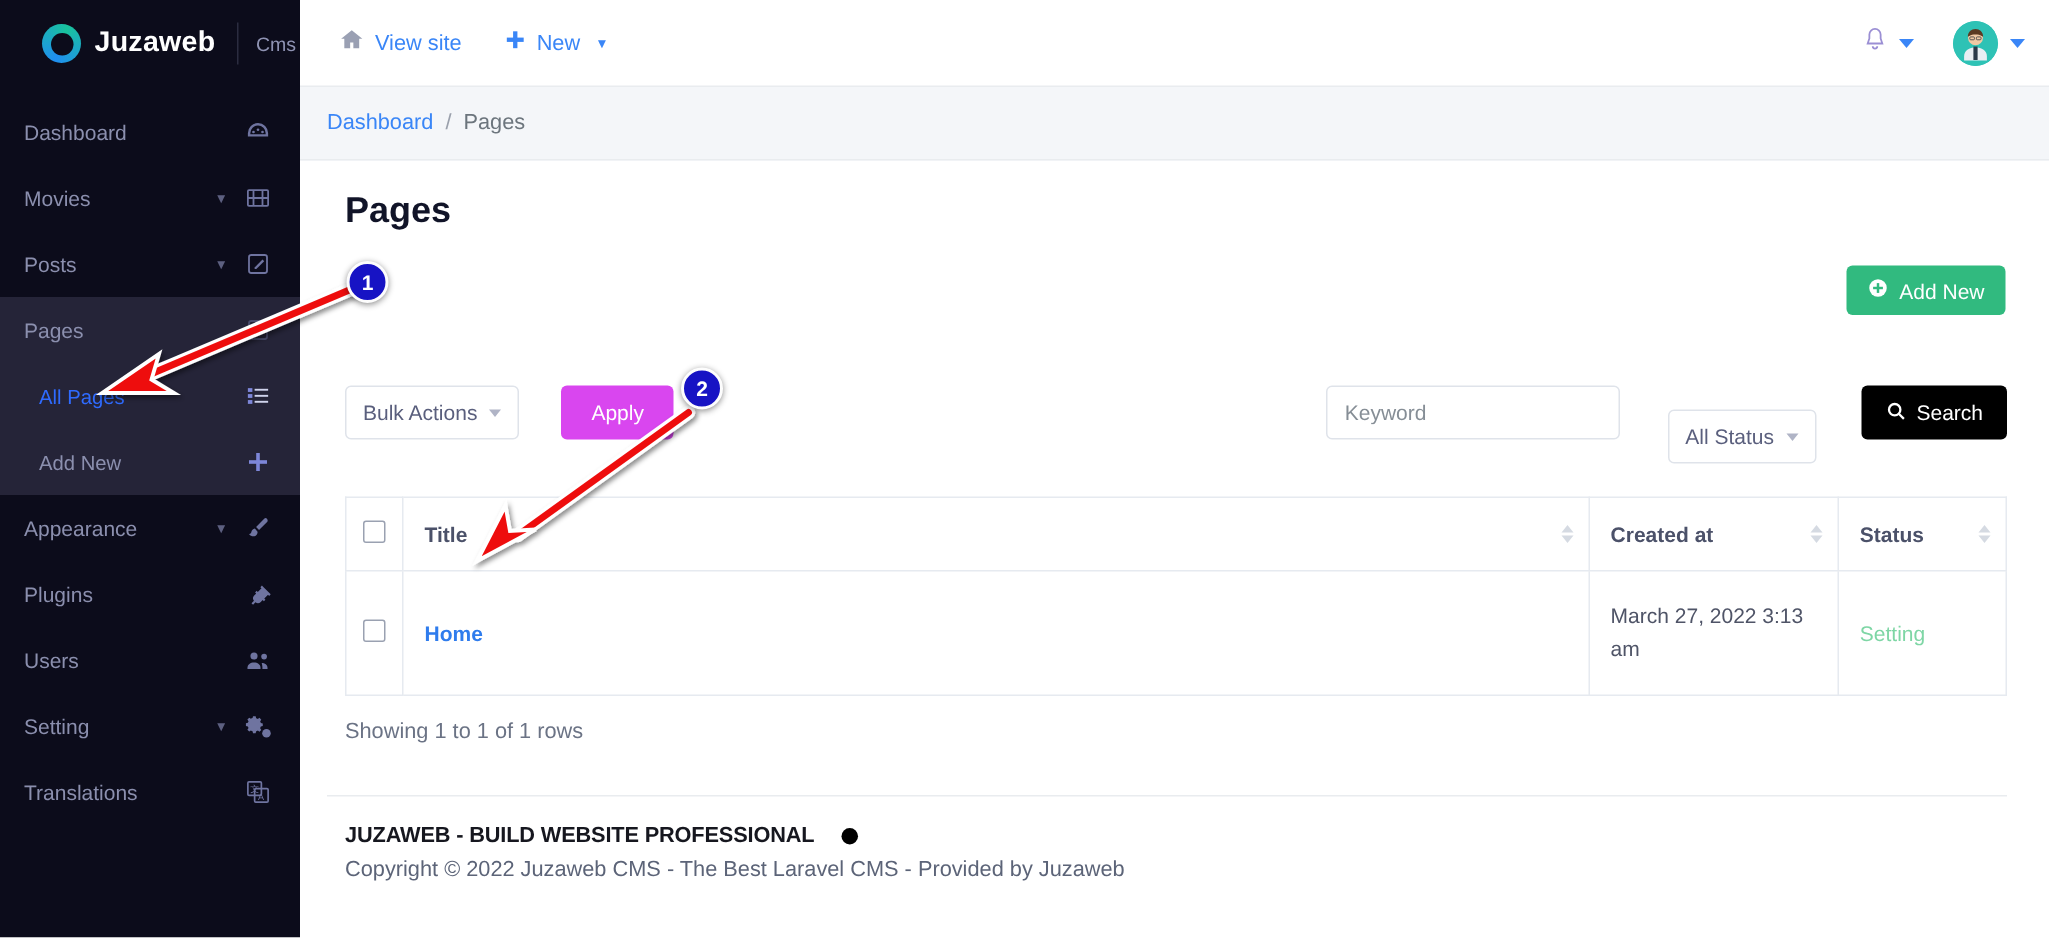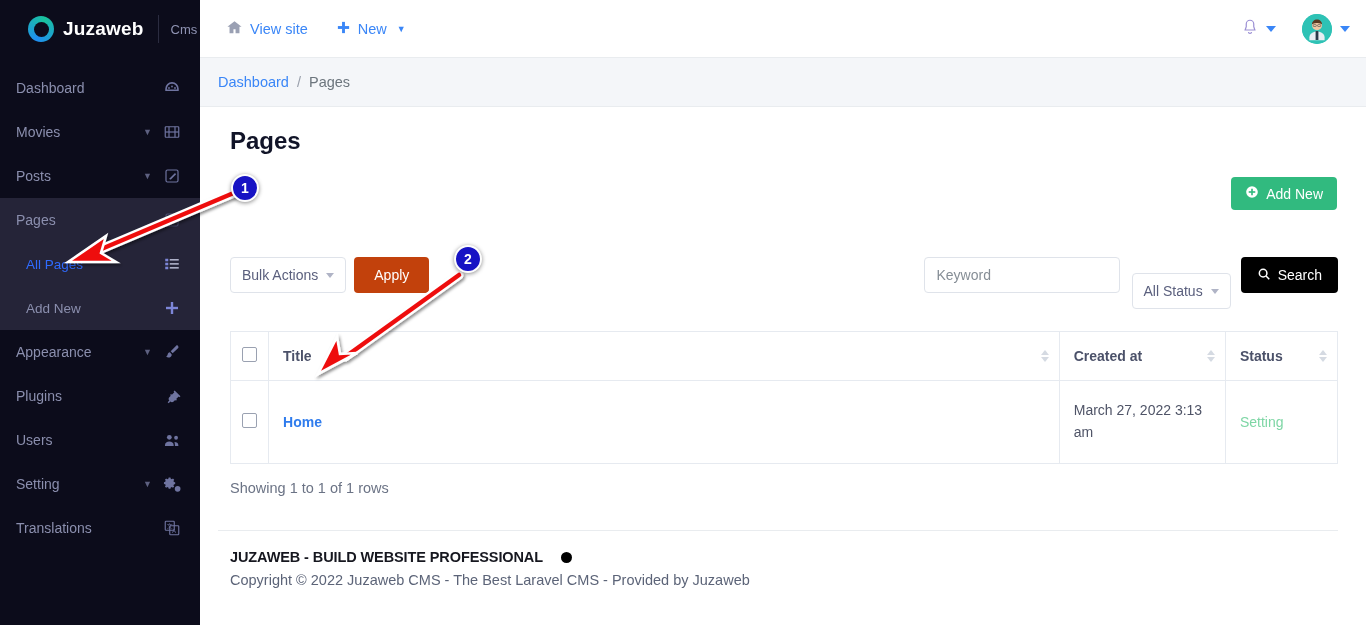--- a/index.html
+++ b/index.html
@@ -116,36 +116,36 @@
   }
   .btn-add {
     background: #31ba7f; color: #fff; border: none; border-radius: 4px;
     height: 33px; padding: 0 14px; font-size: 14px; cursor: pointer;
     display: inline-flex; align-items: center; gap: 7px;
     margin-right: 1px;
   }
 
   .filters {
     display: flex; align-items: center;
-    margin-top: 16px; padding-left: 12px;
+    margin-top: 16px; padding-left: 12px; gap: 20px;
   }
   .select-box {
     height: 36px; border: 1px solid #dfe3ea; border-radius: 4px;
     background: #fff; color: #5a5f7d; font-size: 14px;
     display: inline-flex; align-items: center; gap: 8px;
     padding: 0 11px; cursor: pointer;
   }
   .select-box .caret-sm {
     width: 0; height: 0;
     border-left: 4px solid transparent; border-right: 4px solid transparent;
     border-top: 5px solid #b0b4c6;
   }
   .btn-apply {
     height: 36px; border: none; border-radius: 4px;
-    background: #c2410c; color: #fff; font-size: 14px;
+    background: #d946ef; color: #fff; font-size: 14px;
     padding: 0 20px; cursor: pointer; margin-left: 8px;
   }
   .spacer { flex: 1 1 auto; }
   .kw-input {
     height: 36px; width: 196px;
     border: 1px solid #dfe3ea; border-radius: 4px;
     padding: 0 12px; font-size: 14px; color: #495057;
     font-family: "Liberation Sans", sans-serif;
     background: #fff;
   }

